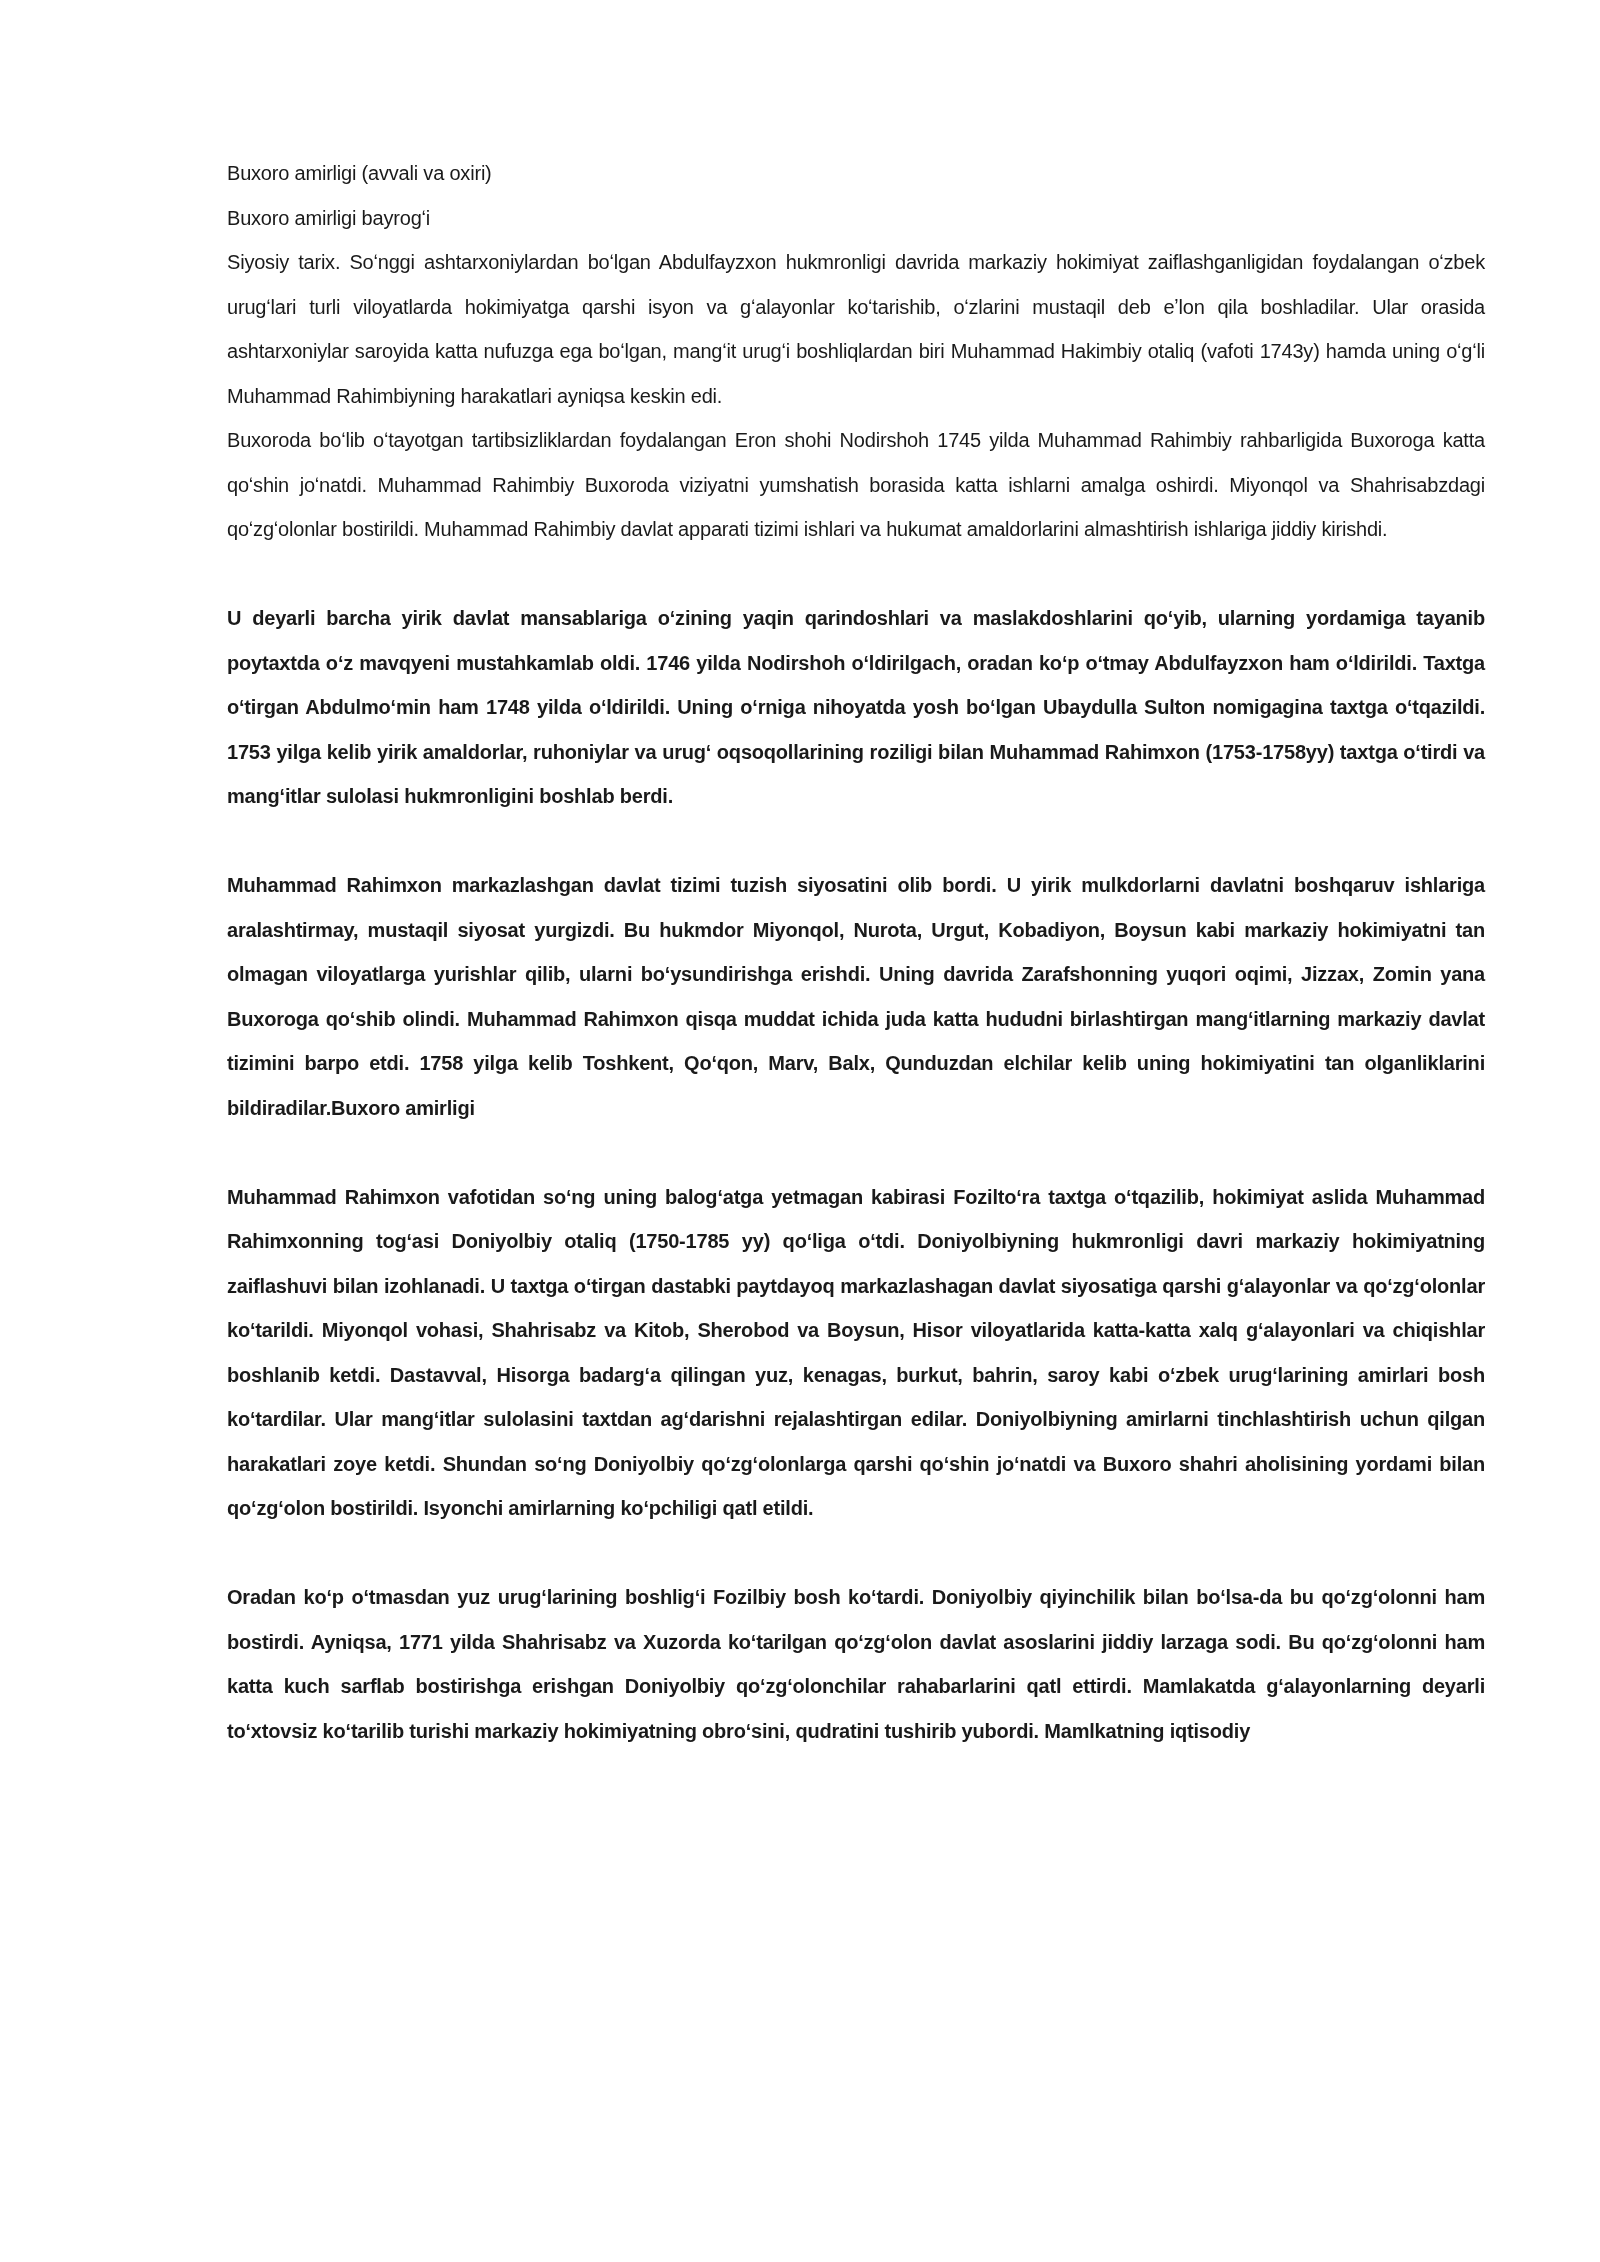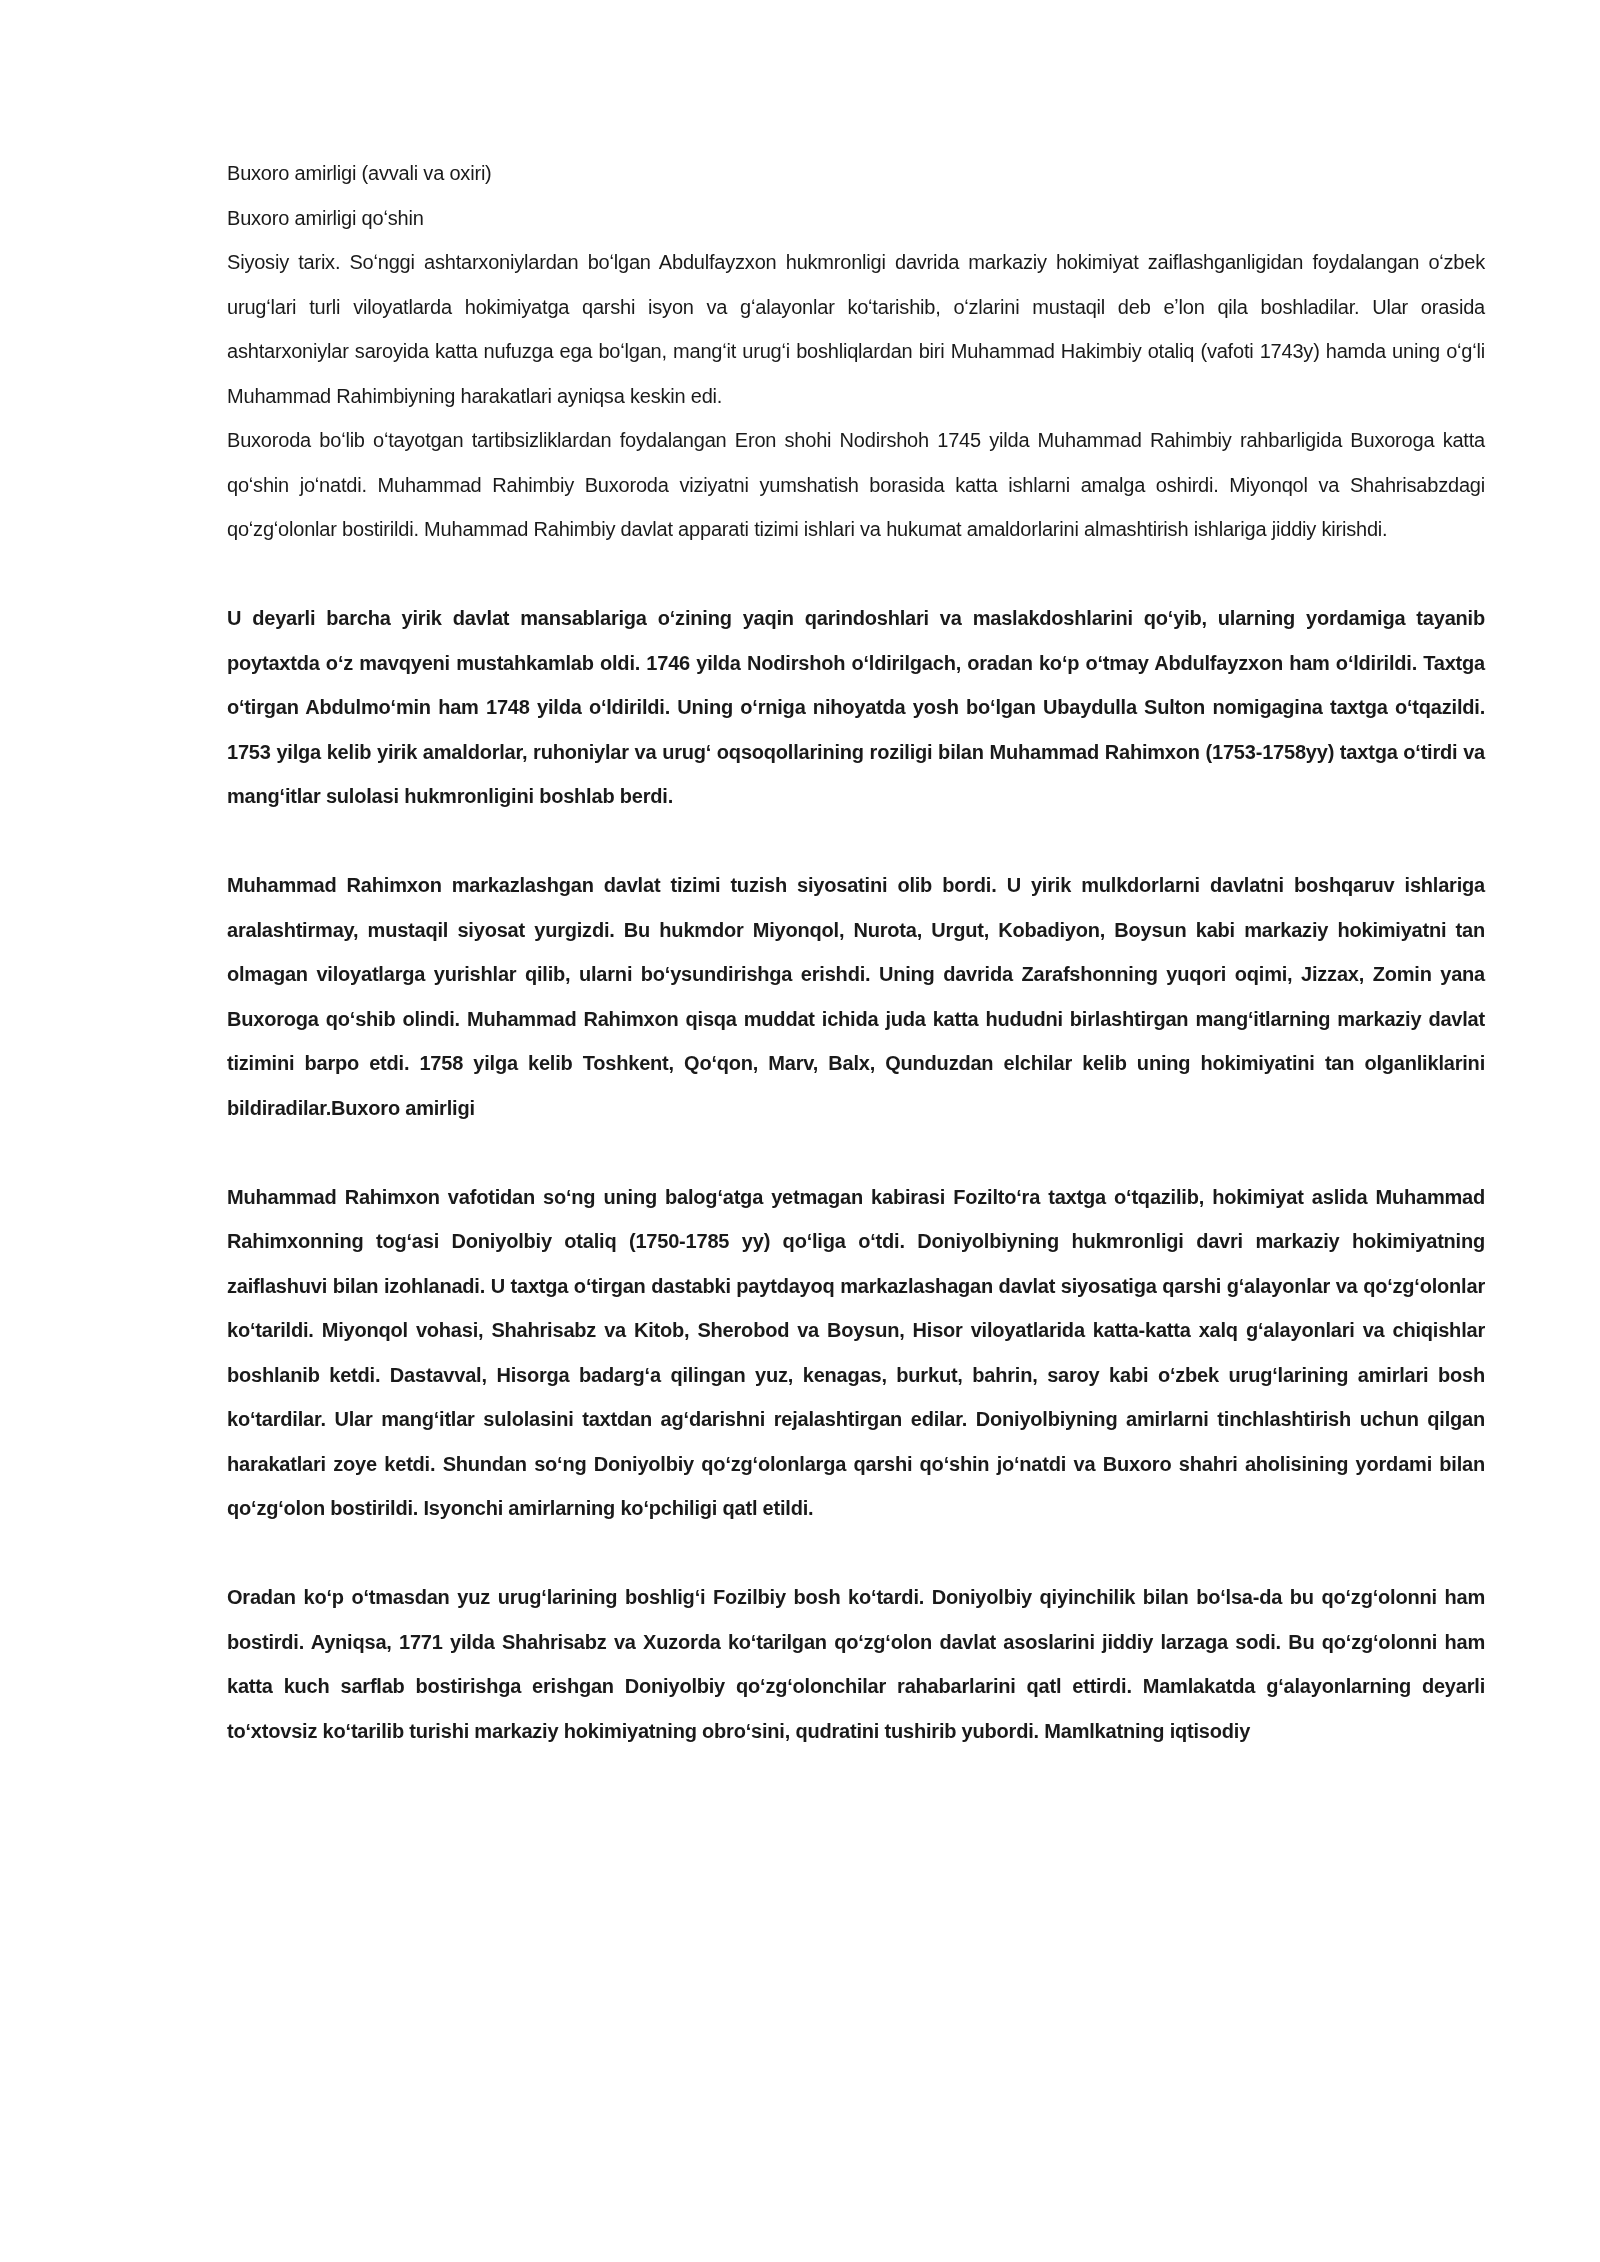--- a/index.html
+++ b/index.html
@@ -32,20 +32,20 @@
   .gap {
     margin-top: 44.5px;
     font-weight: bold;
   }
 </style>
 </head>
 <body>
 
 <div class="page">
   <p class="line">Buxoro amirligi (avvali va oxiri)</p>
-  <p class="line">Buxoro amirligi qoʻshin</p>
+  <p class="line">Buxoro amirligi bayrogʻi</p>
   <p class="para">Siyosiy tarix. Soʻnggi ashtarxoniylardan boʻlgan Abdulfayzxon hukmronligi davrida markaziy hokimiyat zaiflashganligidan foydalangan oʻzbek urugʻlari turli viloyatlarda hokimiyatga qarshi isyon va gʻalayonlar koʻtarishib, oʻzlarini mustaqil deb eʼlon qila boshladilar. Ular orasida ashtarxoniylar saroyida katta nufuzga ega boʻlgan, mangʻit urugʻi boshliqlardan biri Muhammad Hakimbiy otaliq (vafoti 1743y) hamda uning oʻgʻli Muhammad Rahimbiyning harakatlari ayniqsa keskin edi.</p>
   <p class="para">Buxoroda boʻlib oʻtayotgan tartibsizliklardan foydalangan Eron shohi Nodirshoh 1745 yilda Muhammad Rahimbiy rahbarligida Buxoroga katta qoʻshin joʻnatdi. Muhammad Rahimbiy Buxoroda viziyatni yumshatish borasida katta ishlarni amalga oshirdi. Miyonqol va Shahrisabzdagi qoʻzgʻolonlar bostirildi. Muhammad Rahimbiy davlat apparati tizimi ishlari va hukumat amaldorlarini almashtirish ishlariga jiddiy kirishdi.</p>
   <p class="para gap">U deyarli barcha yirik davlat mansablariga oʻzining yaqin qarindoshlari va maslakdoshlarini qoʻyib, ularning yordamiga tayanib poytaxtda oʻz mavqyeni mustahkamlab oldi. 1746 yilda Nodirshoh oʻldirilgach, oradan koʻp oʻtmay Abdulfayzxon ham oʻldirildi. Taxtga oʻtirgan Abdulmoʻmin ham 1748 yilda oʻldirildi. Uning oʻrniga nihoyatda yosh boʻlgan Ubaydulla Sulton nomigagina taxtga oʻtqazildi. 1753 yilga kelib yirik amaldorlar, ruhoniylar va urugʻ oqsoqollarining roziligi bilan Muhammad Rahimxon (1753-1758yy) taxtga oʻtirdi va mangʻitlar sulolasi hukmronligini boshlab berdi.</p>
   <p class="para gap">Muhammad Rahimxon markazlashgan davlat tizimi tuzish siyosatini olib bordi. U yirik mulkdorlarni davlatni boshqaruv ishlariga aralashtirmay, mustaqil siyosat yurgizdi. Bu hukmdor Miyonqol, Nurota, Urgut, Kobadiyon, Boysun kabi markaziy hokimiyatni tan olmagan viloyatlarga yurishlar qilib, ularni boʻysundirishga erishdi. Uning davrida Zarafshonning yuqori oqimi, Jizzax, Zomin yana Buxoroga qoʻshib olindi. Muhammad Rahimxon qisqa muddat ichida juda katta hududni birlashtirgan mangʻitlarning markaziy davlat tizimini barpo etdi. 1758 yilga kelib Toshkent, Qoʻqon, Marv, Balx, Qunduzdan elchilar kelib uning hokimiyatini tan olganliklarini bildiradilar.Buxoro amirligi</p>
   <p class="para gap">Muhammad Rahimxon vafotidan soʻng uning balogʻatga yetmagan kabirasi Foziltoʻra taxtga oʻtqazilib, hokimiyat aslida Muhammad Rahimxonning togʻasi Doniyolbiy otaliq (1750-1785 yy) qoʻliga oʻtdi. Doniyolbiyning hukmronligi davri markaziy hokimiyatning zaiflashuvi bilan izohlanadi. U taxtga oʻtirgan dastabki paytdayoq markazlashagan davlat siyosatiga qarshi gʻalayonlar va qoʻzgʻolonlar koʻtarildi. Miyonqol vohasi, Shahrisabz va Kitob, Sherobod va Boysun, Hisor viloyatlarida katta-katta xalq gʻalayonlari va chiqishlar boshlanib ketdi. Dastavval, Hisorga badargʻa qilingan yuz, kenagas, burkut, bahrin, saroy kabi oʻzbek urugʻlarining amirlari bosh koʻtardilar. Ular mangʻitlar sulolasini taxtdan agʻdarishni rejalashtirgan edilar. Doniyolbiyning amirlarni tinchlashtirish uchun qilgan harakatlari zoye ketdi. Shundan soʻng Doniyolbiy qoʻzgʻolonlarga qarshi qoʻshin joʻnatdi va Buxoro shahri aholisining yordami bilan qoʻzgʻolon bostirildi. Isyonchi amirlarning koʻpchiligi qatl etildi.</p>
   <p class="para gap">Oradan koʻp oʻtmasdan yuz urugʻlarining boshligʻi Fozilbiy bosh koʻtardi. Doniyolbiy qiyinchilik bilan boʻlsa-da bu qoʻzgʻolonni ham bostirdi. Ayniqsa, 1771 yilda Shahrisabz va Xuzorda koʻtarilgan qoʻzgʻolon davlat asoslarini jiddiy larzaga sodi. Bu qoʻzgʻolonni ham katta kuch sarflab bostirishga erishgan Doniyolbiy qoʻzgʻolonchilar rahabarlarini qatl ettirdi. Mamlakatda gʻalayonlarning deyarli toʻxtovsiz koʻtarilib turishi markaziy hokimiyatning obroʻsini, qudratini tushirib yubordi. Mamlkatning iqtisodiy</p>
 </div>
 
 </body></html>

